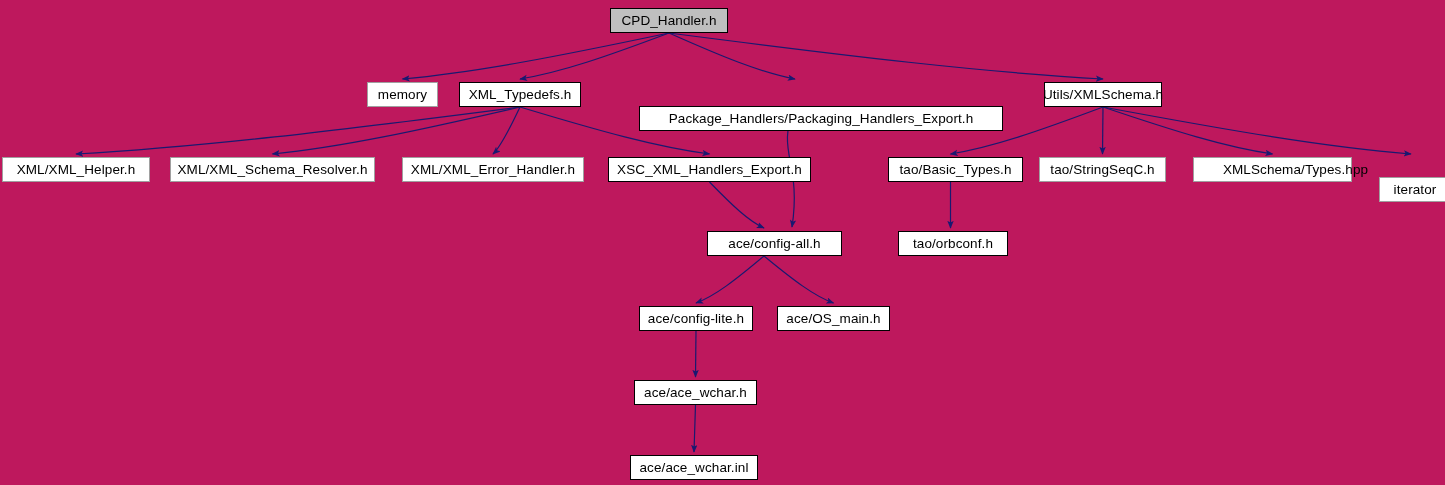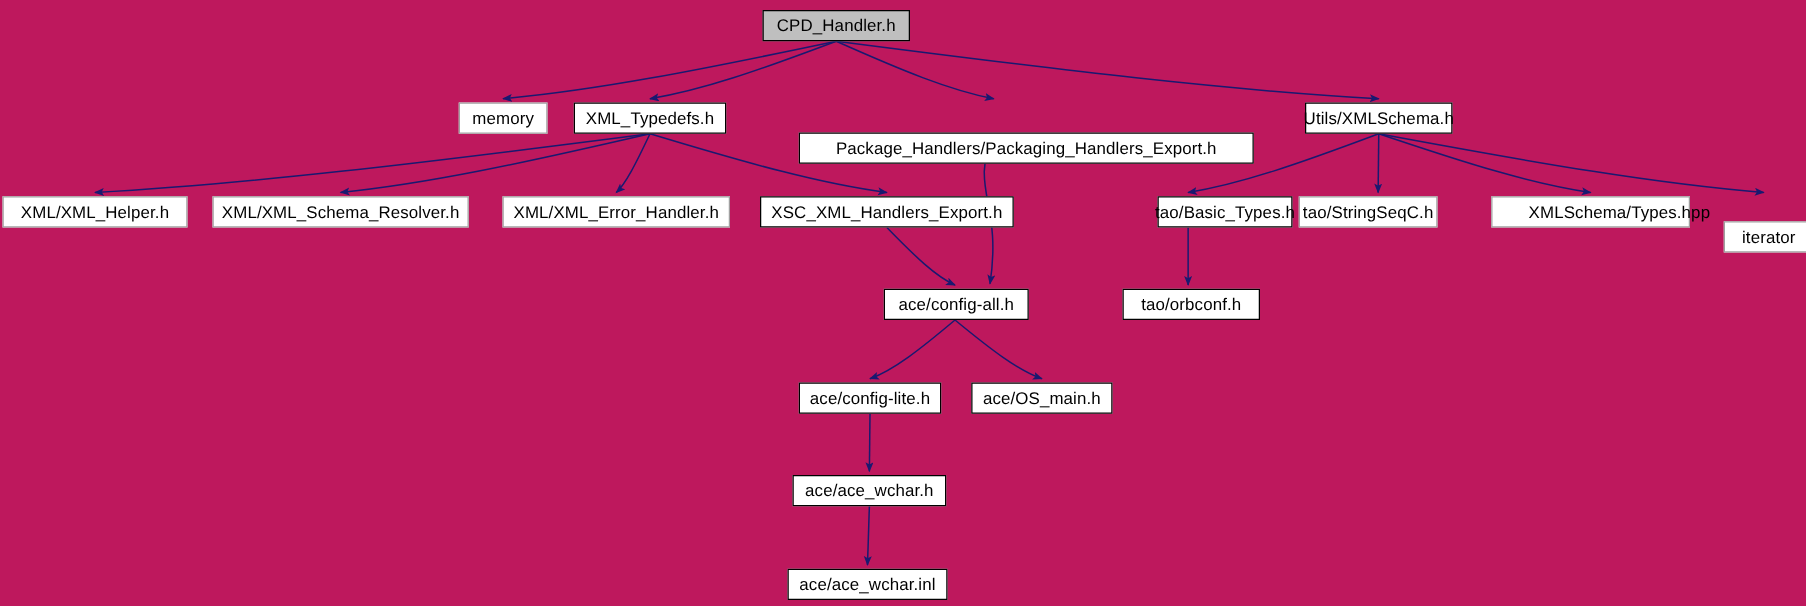--- a/index.html
+++ b/index.html
@@ -105,33 +105,33 @@
       </div>
       <div class="node" style="left: 170px; top: 157px; width: 205px;">
         <span class="node-label">XML/XML_Schema_Resolver.h</span>
       </div>
       <div class="node" style="left: 402px; top: 157px; width: 182px;">
         <span class="node-label">XML/XML_Error_Handler.h</span>
       </div>
       <div class="node solid" style="left: 608px; top: 157px; width: 203px;">
         <span class="node-label">XSC_XML_Handlers_Export.h</span>
       </div>
-      <div class="node solid" style="left: 926px; top: 157px; width: 108px; text-align: right;">
+      <div class="node solid" style="left: 888px; top: 157px; width: 135px; text-align: right;">
         <span class="node-label">tao/Basic_Types.h</span>
       </div>
-      <div class="node" style="left: 1039px; top: 157px; width: 111px;">
+      <div class="node" style="left: 1039px; top: 157px; width: 127px;">
         <span class="node-label">tao/StringSeqC.h</span>
       </div>
       <div class="node" style="left: 1193px; top: 157px; width: 159px; padding-left: 46px;">
         <span class="node-label">XMLSchema/Types.hpp</span>
       </div>
       <div class="node" style="left: 1379px; top: 157px; width: 72px; margin-top: 20px;">
         <span class="node-label">iterator</span>
       </div>
-      <div class="node solid" style="left: 707px; top: 231px; width: 116px;">
+      <div class="node solid" style="left: 707px; top: 231px; width: 135px;">
         <span class="node-label">ace/config-all.h</span>
       </div>
       <div class="node solid" style="left: 898px; top: 231px; width: 110px;">
         <span class="node-label">tao/orbconf.h</span>
       </div>
       <div class="node solid" style="left: 639px; top: 306px; width: 114px;">
         <span class="node-label">ace/config-lite.h</span>
       </div>
       <div class="node solid" style="left: 777px; top: 306px; width: 113px;">
         <span class="node-label">ace/OS_main.h</span>

